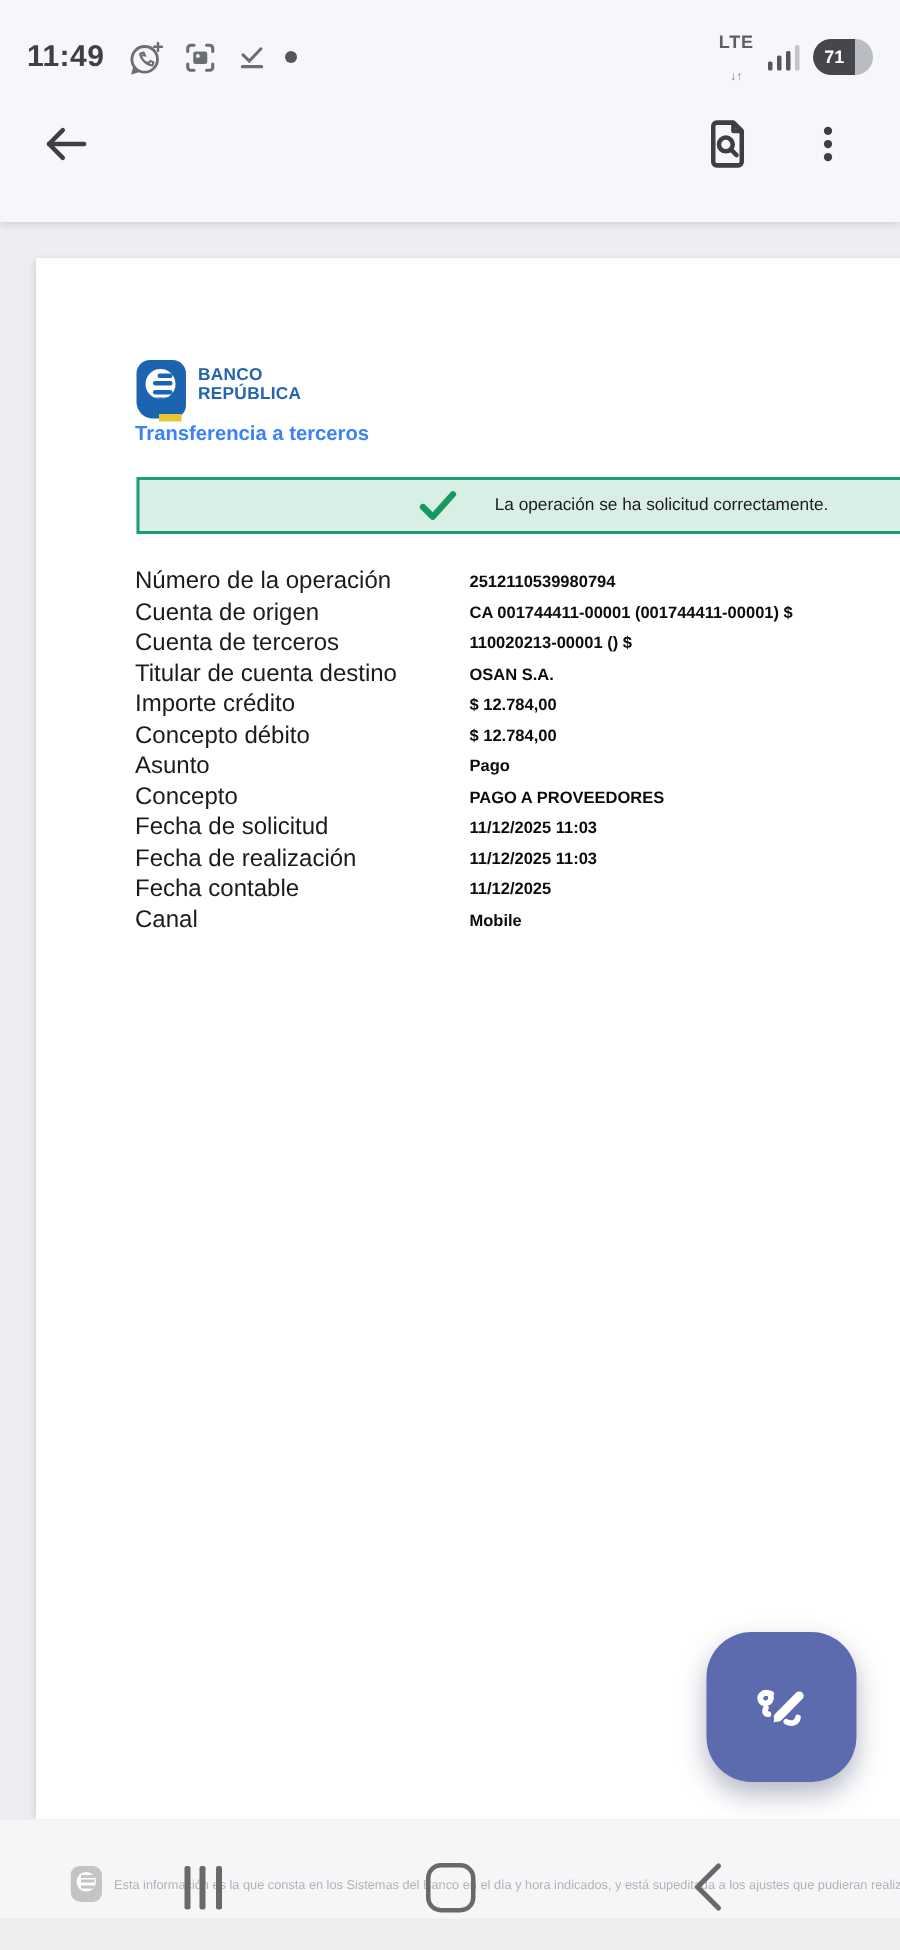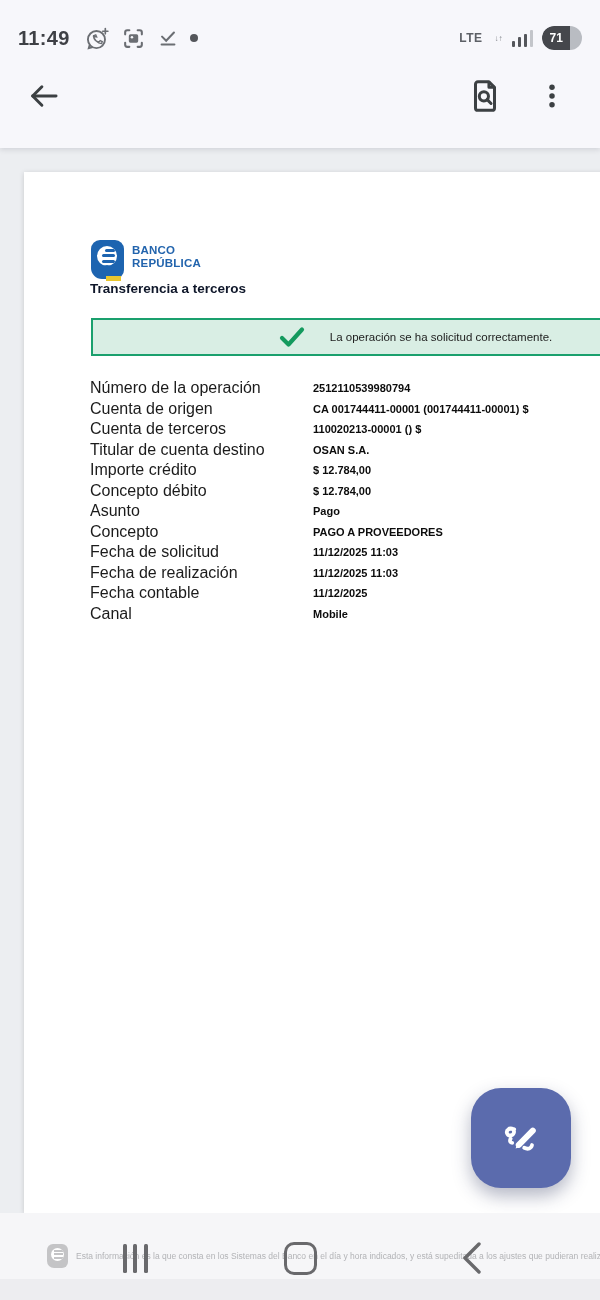--- a/index.html
+++ b/index.html
@@ -7,21 +7,21 @@
   .screen{position:absolute;inset:0;width:600px;height:1300px;overflow:hidden;}
 
   
   .top-chrome{position:absolute;left:0;top:0;width:600px;height:148px;background:#f7f7fb;box-shadow:0 2px 5px rgba(60,60,80,.14);}
   .status-bar{position:absolute;left:0;top:0;width:600px;height:48px;display:flex;align-items:center;justify-content:space-between;padding:0 18px;box-sizing:border-box;margin-top:14px;}
   .sb-left{display:flex;align-items:center;gap:11px;}
   .sb-time{font-size:20px;font-weight:700;color:#3e4045;letter-spacing:.3px;margin-right:4px;}
   .sb-icon{display:block;}
   .sb-dot{width:8px;height:8px;border-radius:50%;background:#54565b;}
   .sb-right{display:flex;align-items:center;gap:9px;}
-  .lte-block{display:flex;flex-direction:row;align-items:center;line-height:1;color:#5d6066;gap:12px;}
+  .lte-block{display:flex;flex-direction:column;align-items:center;line-height:1;color:#5d6066;gap:12px;}
   .lte-txt{font-size:12px;font-weight:700;letter-spacing:.5px;}
   .lte-arrows{font-size:8px;margin-top:1px;color:#83868c;}
   .signal{display:flex;align-items:flex-end;gap:2.5px;height:17px;}
   .signal i{display:block;width:3.5px;background:#54565b;border-radius:1px;}
   .signal i:nth-child(1){height:6px}.signal i:nth-child(2){height:9.5px}.signal i:nth-child(3){height:13px}
   .signal i:nth-child(4){height:17px;background:#c3c5ca;}
   .battery{width:40px;height:24px;border-radius:12px;background:#b9bcc2;overflow:hidden;display:flex;}
   .battery-fill{width:71%;height:100%;background:#45474c;color:#fff;font-size:12px;font-weight:700;display:flex;align-items:center;justify-content:center;border-radius:12px 0 0 12px;}
 
   .app-bar{position:absolute;left:0;top:48px;width:600px;height:96px;display:flex;align-items:center;padding:0 16px;box-sizing:border-box;}
@@ -33,21 +33,21 @@
 
   
   .page{position:absolute;left:24px;top:172px;width:592px;height:1041px;background:#ffffff;box-shadow:0 1px 5px rgba(0,0,0,.16);overflow:hidden;}
   .brand{position:absolute;left:67px;top:68px;display:flex;align-items:flex-start;}
   .brand-mark{position:relative;width:33px;height:39px;background:#1d64b0;border-radius:9px 9px 9px 11px;}
   .brand-globe{position:absolute;left:6px;top:6px;width:20px;height:20px;background:#fff;border-radius:50%;overflow:hidden;}
   .brand-globe i{display:block;height:3px;background:#1d64b0;margin:2.5px 2px 0 5px;border-radius:2px;}
   .brand-globe i:nth-child(1){margin-left:8px;}
   .brand-yellow{position:absolute;left:15px;top:36px;width:15px;height:5px;background:#e9c62e;}
   .brand-text{margin-left:8px;margin-top:4px;color:#2264ad;font-weight:700;font-size:11.5px;line-height:1.1;letter-spacing:.2px;}
-  .doc-heading{position:absolute;left:66px;top:109px;font-size:13.5px;font-weight:700;color:#0f172a;}
+  .doc-heading{position:absolute;left:66px;top:109px;font-size:13.5px;font-weight:700;color:#3b82f6;}
 
   .success-banner{position:absolute;left:67px;top:146px;width:648px;height:38px;box-sizing:border-box;background:#d9eee4;border:2px solid #1aa06d;display:flex;align-items:center;justify-content:center;gap:24px;}
   .success-text{font-size:11.5px;color:#1c1c1c;}
 
   .details{position:absolute;left:0;top:206px;width:648px;}
   .detail-row{height:20.5px;display:flex;align-items:center;}
   .dl{position:absolute;left:66px;font-size:16px;color:#1b1b1b;}
   .dv{position:absolute;left:289px;font-size:11px;font-weight:700;color:#0c0c0c;}
   .detail-row{position:relative;}
   .detail-row .dl,.detail-row .dv{position:absolute;top:50%;transform:translateY(-50%);white-space:nowrap;}

